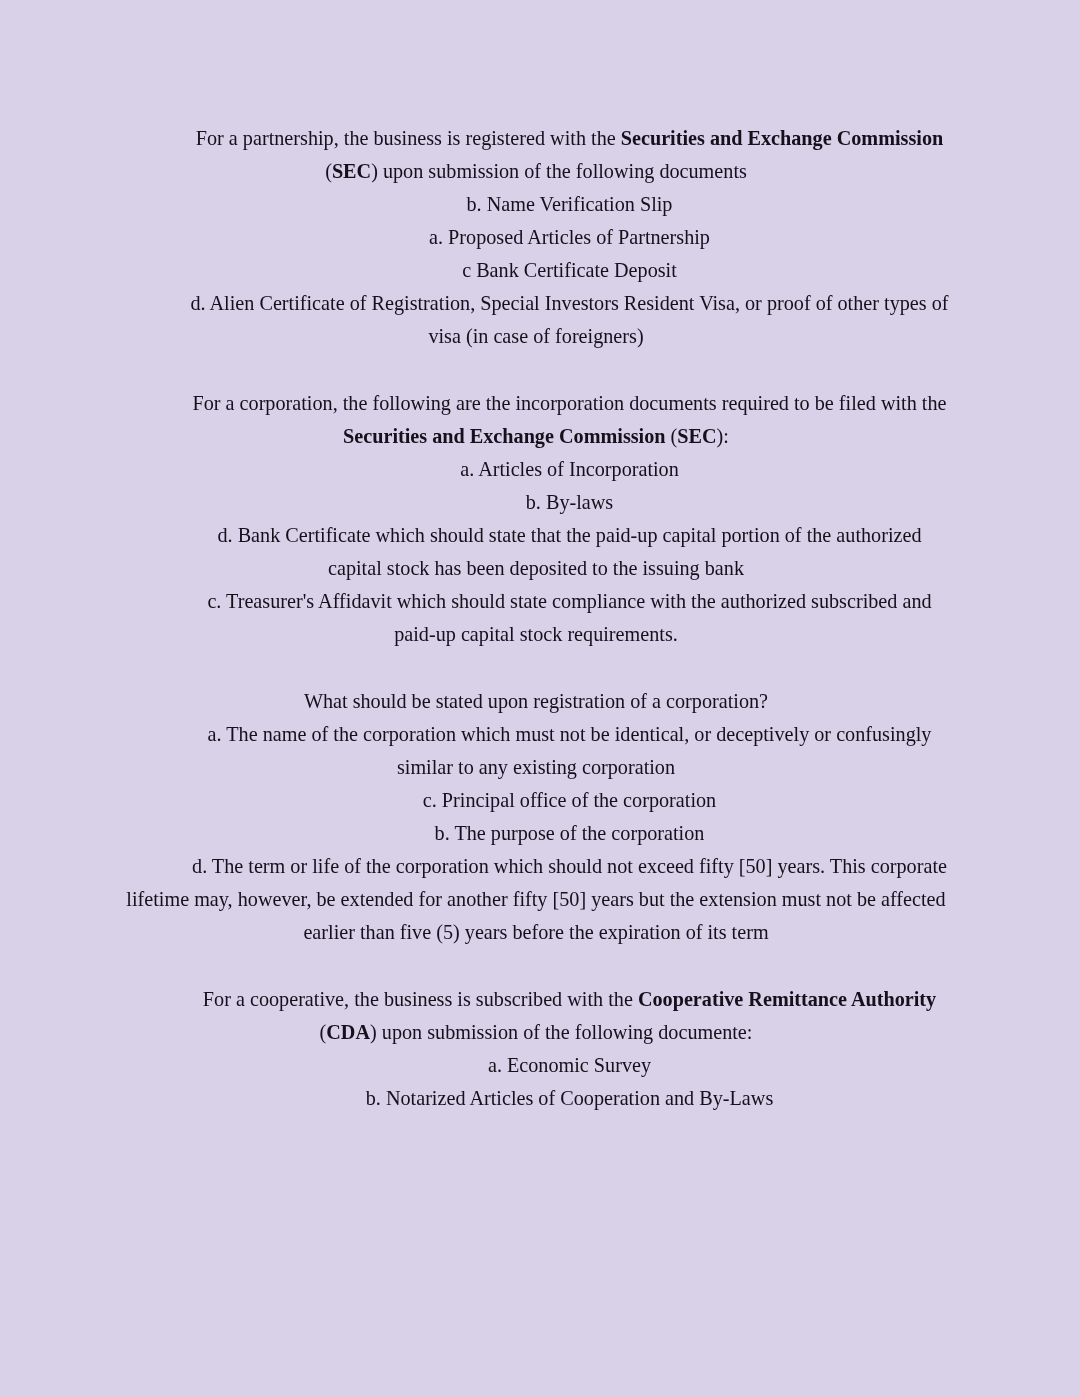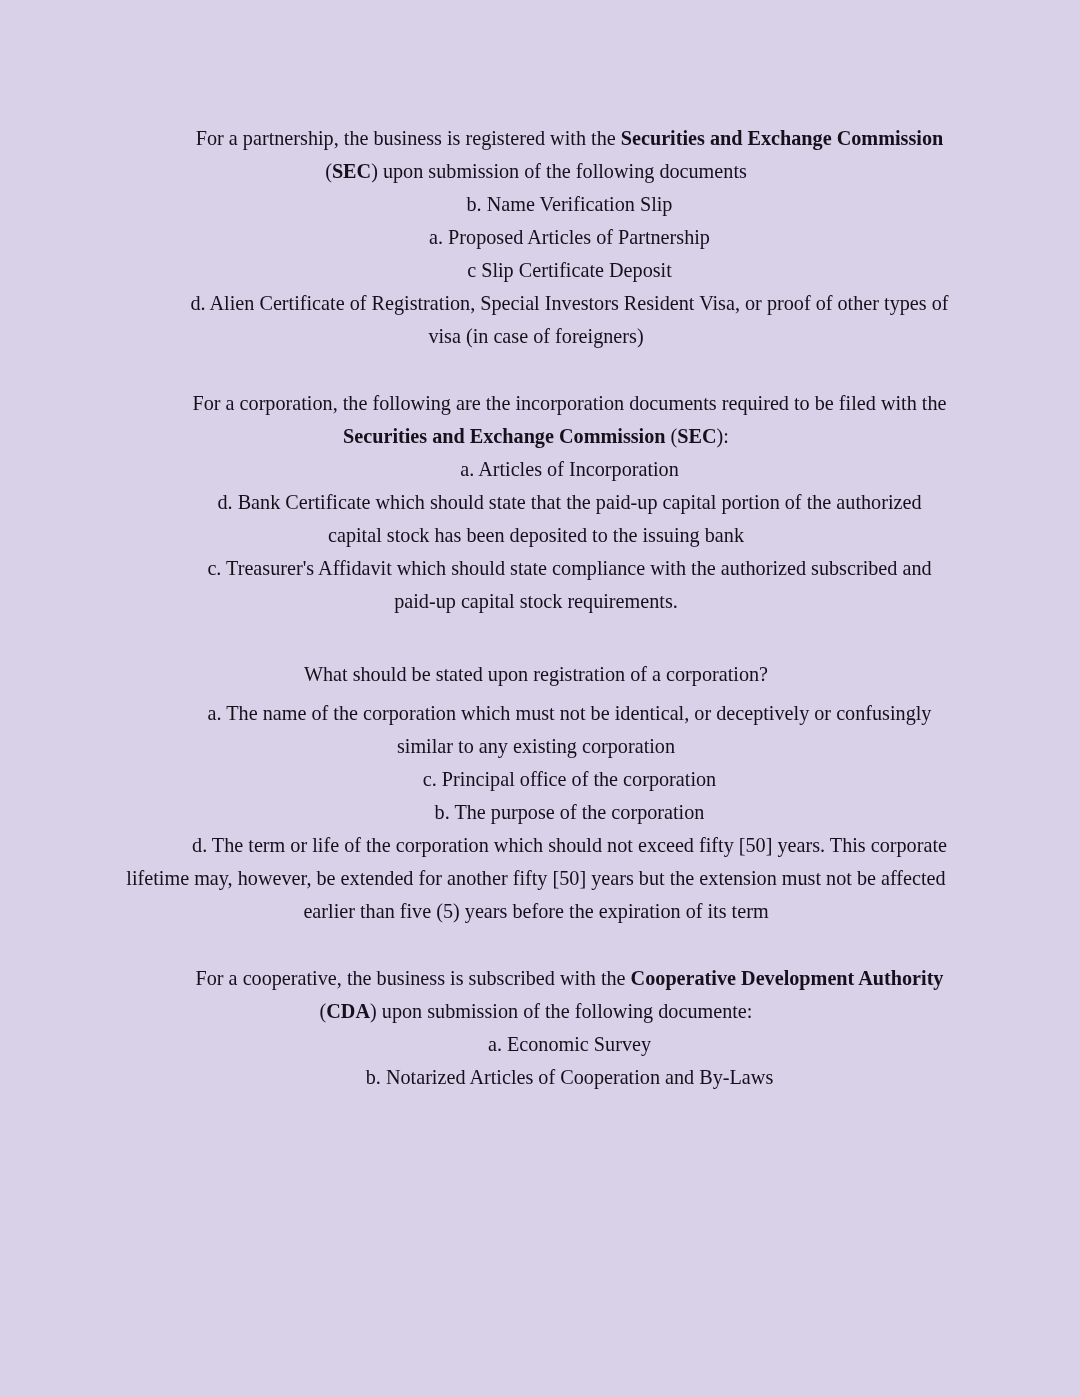--- a/index.html
+++ b/index.html
@@ -28,49 +28,50 @@
     text-align: center;
   }
   
   .para {
     margin: 0;
     text-indent: 67px;
     -webkit-hyphens: none;
     hyphens: none;
   }
   .flush {
-    margin: 6px;
+    margin: 0;
     text-indent: 0;
   }
   .spacer {
     height: 34.1px;
   }
   b, .b {
     font-weight: bold;
   }
 </style>
 </head>
 <body style="background: rgb(216, 209, 231); color: rgb(20, 16, 28);">
 
 <div class="page">
   <div class="doc-body" id="doc-body">
       <p class="para"><span>For a partnership, the business is registered with the </span><span class="b">Securities and Exchange Commission</span><span> (</span><span class="b">SEC</span><span>) upon submission of the following documents</span></p>
       <p class="para"><span>b. Name Verification Slip</span></p>
       <p class="para"><span>a. Proposed Articles of Partnership</span></p>
-      <p class="para"><span>c Slip Certificate Deposit</span></p>
+      <p class="para"><span>c Bank Certificate Deposit</span></p>
       <p class="para"><span>d. Alien Certificate of Registration, Special Investors Resident Visa, or proof of other types of visa (in case of foreigners)</span></p>
       <div class="spacer"></div>
       <p class="para"><span>For a corporation, the following are the incorporation documents required to be filed with the </span><span class="b">Securities and Exchange Commission</span><span> (</span><span class="b">SEC</span><span>):</span></p>
       <p class="para"><span>a. Articles of Incorporation</span></p>
+      <p class="para"><span>b. By-laws</span></p>
       <p class="para"><span>d. Bank Certificate which should state that the paid-up capital portion of the authorized capital stock has been deposited to the issuing bank</span></p>
       <p class="para"><span>c. Treasurer's Affidavit which should state compliance with the authorized subscribed and paid-up capital stock requirements.</span></p>
       <div class="spacer"></div>
       <p class="flush"><span>What should be stated upon registration of a corporation?</span></p>
       <p class="para"><span>a. The name of the corporation which must not be identical, or deceptively or confusingly similar to any existing corporation</span></p>
       <p class="para"><span>c. Principal office of the corporation</span></p>
       <p class="para"><span>b. The purpose of the corporation</span></p>
       <p class="para"><span>d. The term or life of the corporation which should not exceed fifty [50] years. This corporate lifetime may, however, be extended for another fifty [50] years but the extension must not be affected earlier than five (5) years before the expiration of its term</span></p>
       <div class="spacer"></div>
-      <p class="para"><span>For a cooperative, the business is subscribed with the </span><span class="b">Cooperative Development Authority</span><span> (</span><span class="b">CDA</span><span>) upon submission of the following documente:</span></p>
+      <p class="para"><span>For a cooperative, the business is subscribed with the </span><span class="b">Cooperative Remittance Authority</span><span> (</span><span class="b">CDA</span><span>) upon submission of the following documente:</span></p>
       <p class="para"><span>a. Economic Survey</span></p>
       <p class="para"><span>b. Notarized Articles of Cooperation and By-Laws</span></p>
     </div>
 </div>
 
 </body></html>

